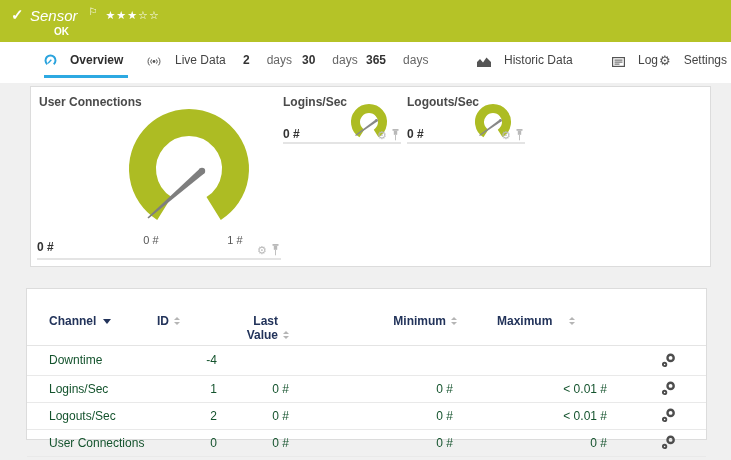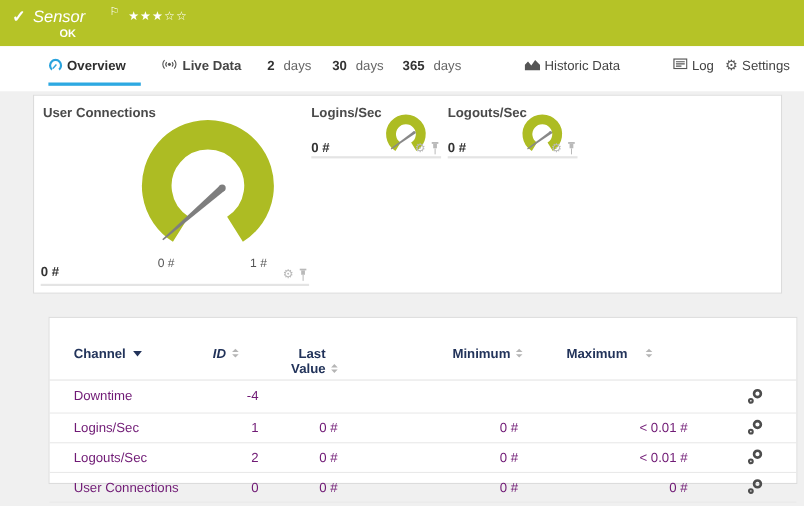--- a/index.html
+++ b/index.html
@@ -3,67 +3,67 @@
 <meta charset="utf-8">
 <style>
   html,body{margin:0;padding:0;background:#f0f0f0;}
   .page{position:relative;width:731px;height:460px;background:#f0f0f0;overflow:hidden;
         font-family:"Liberation Sans",sans-serif;-webkit-font-smoothing:antialiased;}
 
   
   .header{position:absolute;left:0;top:0;width:731px;height:42px;background:#b5c327;color:#fff;}
   .check{position:absolute;left:11px;top:6px;font-size:15px;font-weight:bold;}
   .title-row{position:absolute;left:30px;top:7px;display:flex;align-items:baseline;}
-  .kind{font-style:italic;font-size:15px;margin-right:18px;}
+  .kind{font-style:italic;font-size:15px;margin-right:7px;}
   .sensor-title{font-size:16px;font-weight:bold;letter-spacing:.2px;}
   .flag{font-size:10px;margin-left:4px;position:relative;top:-6px;}
   .stars{font-size:11px;letter-spacing:1px;margin-left:8px;position:relative;top:-2px;}
   .status-ok{position:absolute;left:38px;top:26px;font-size:10px;font-weight:bold;padding-left:16px;}
 
   
   .tabbar{position:absolute;left:0;top:42px;width:731px;height:41px;background:#fff;}
-  .tab{position:absolute;top:11px;display:flex;align-items:flex-start;gap:4px;font-size:12px;color:#444;cursor:pointer;white-space:nowrap;}
+  .tab{position:absolute;top:11px;display:flex;align-items:flex-end;gap:13px;font-size:12px;color:#444;cursor:pointer;white-space:nowrap;}
   .tab .ticon{display:flex;color:#555;}
   .tab-active-label{font-weight:bold;color:#2e2e2e;}
   .active-underline{position:absolute;left:44px;top:33px;width:84px;height:3px;background:#2da9e2;}
   .num{font-weight:bold;color:#333;}
   .unit{color:#666;margin-left:4px;}
   .gear-glyph{font-style:normal;line-height:1;}
 
   
   .panel{position:absolute;background:#fff;border:1px solid #dcdcdc;box-sizing:border-box;}
   .gauge-panel{left:30px;top:86px;width:681px;height:181px;}
-  .table-panel{left:44px;top:288px;width:681px;height:152px;}
+  .table-panel{left:26px;top:288px;width:681px;height:152px;}
 
   
   .gtitle{position:absolute;font-size:12px;font-weight:bold;color:#4a4a4a;}
   .gvalue{position:absolute;font-size:12px;font-weight:bold;color:#333;}
   .gscale{position:absolute;width:40px;text-align:center;font-size:11px;color:#555;}
   .gline{position:absolute;height:2px;background:#e4e4e4;}
   .gicons{position:absolute;display:flex;align-items:center;gap:4px;color:#b9b9b9;}
   .gicons .gear-glyph{font-size:11px;}
   .gsvg{position:absolute;}
 
   
   .thead{position:absolute;left:0;right:0;top:0;height:56px;border-bottom:1px solid #e4e4e4;}
   .hcell{position:absolute;top:25px;display:flex;align-items:flex-start;font-size:12px;font-weight:bold;color:#22335a;line-height:14px;cursor:pointer;}
   .h-channel{left:22px;}
-  .h-id{left:130px;width:60px;justify-content:center;font-style:italic;}
+  .h-id{left:130px;width:60px;justify-content:flex-start;}
   .h-last{left:190px;width:72px;justify-content:flex-end;}
   .h-min{left:320px;width:110px;justify-content:flex-end;}
   .h-max{left:470px;width:114px;justify-content:flex-start;gap:12px;}
   .hl-wrap{width:56px;text-align:right;}
   .sort{display:inline-flex;flex-direction:column;gap:2px;margin-left:5px;margin-top:3px;}
   .sort.bottom{align-self:flex-end;margin-bottom:3px;}
   .sort .u{width:0;height:0;border-left:3px solid transparent;border-right:3px solid transparent;border-bottom:3px solid #b5b5b5;}
   .sort .d{width:0;height:0;border-left:3px solid transparent;border-right:3px solid transparent;border-top:3px solid #b5b5b5;}
   .chan-caret{width:0;height:0;border-left:4px solid transparent;border-right:4px solid transparent;border-top:5px solid #22335a;margin-left:7px;margin-top:5px;}
   .trow{position:absolute;left:0;right:0;border-bottom:1px solid #e9e9e9;}
   .r1{top:56px;height:30px;} .r2{top:86px;height:27px;} .r3{top:113px;height:27px;} .r4{top:140px;height:27px;}
-  .cell{position:absolute;top:0;bottom:0;display:flex;align-items:center;font-size:12px;color:#701a75;}
+  .cell{position:absolute;top:0;bottom:0;display:flex;align-items:center;font-size:12px;color:#14532d;}
   .col-channel{left:22px;width:130px;}
   .col-id{left:140px;width:50px;justify-content:flex-end;}
   .col-last{left:200px;width:62px;justify-content:flex-end;}
   .col-min{left:320px;width:106px;justify-content:flex-end;}
   .col-max{left:470px;width:110px;justify-content:flex-end;}
   .col-edit{left:630px;width:22px;justify-content:center;cursor:pointer;}
 </style>
 </head>
 <body>
 
@@ -82,21 +82,21 @@
   <div class="tabbar">
     <div class="tab" style="left:44px;">
       <span class="ticon">
         <svg width="13" height="13" viewBox="0 0 13 13">
           <path d="M 3.3 10.3 A 5 5 0 1 1 9.7 10.3" fill="none" stroke="#2aa3dd" stroke-width="2"></path>
           <line x1="7.3" y1="5.7" x2="4.1" y2="9.3" stroke="#2aa3dd" stroke-width="1.3"></line>
         </svg>
       </span>
       <span class="tab-active-label">Overview</span>
     </div>
-    <div class="tab" style="left:146px;font-weight:bold;">
+    <div class="tab" style="left:146px;">
       <span class="ticon">
         <svg width="16" height="11" viewBox="0 0 16 11">
           <circle cx="8" cy="5.5" r="1.4" fill="#555"></circle>
           <path d="M5.6 3.4 A3.2 3.2 0 0 0 5.6 7.6" fill="none" stroke="#555" stroke-width="1"></path>
           <path d="M10.4 3.4 A3.2 3.2 0 0 1 10.4 7.6" fill="none" stroke="#555" stroke-width="1"></path>
           <path d="M3.6 1.6 A5.6 5.6 0 0 0 3.6 9.4" fill="none" stroke="#555" stroke-width="1"></path>
           <path d="M12.4 1.6 A5.6 5.6 0 0 1 12.4 9.4" fill="none" stroke="#555" stroke-width="1"></path>
         </svg>
       </span>
       <span>Live Data</span>

